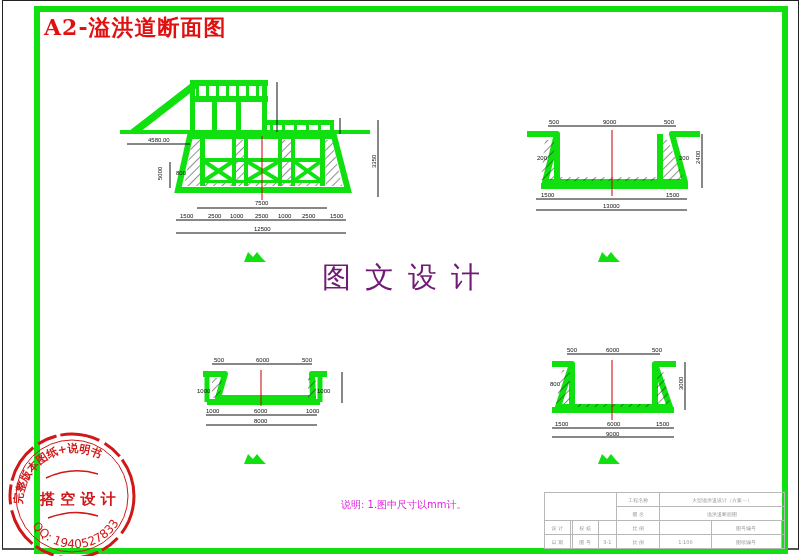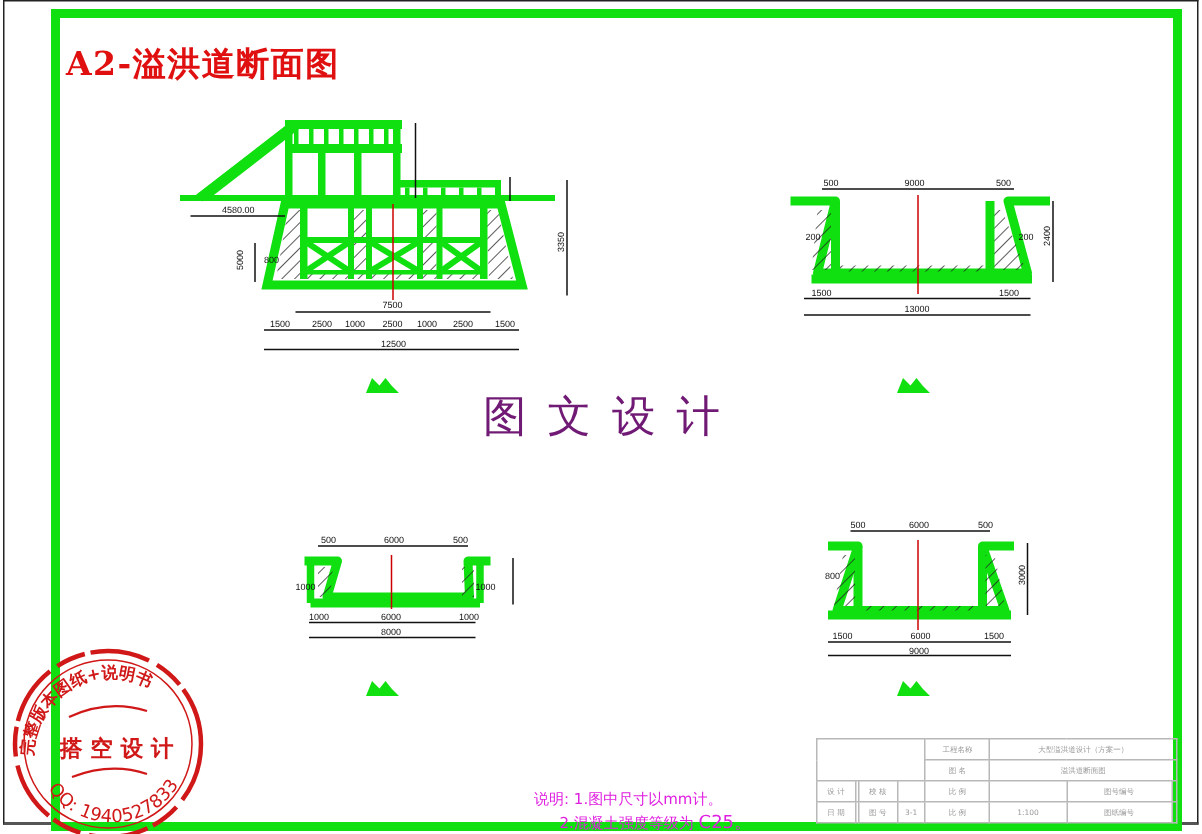--- a/index.html
+++ b/index.html
@@ -1,22 +1,22 @@
 <!DOCTYPE html>
 <html><head>
 <meta charset="utf-8">
 <style>
   html,body{margin:0;padding:0;background:#ffffff;}
   body{width:801px;height:556px;position:relative;overflow:hidden;font-family:"DejaVu Sans",sans-serif;}
   .outer-frame{position:absolute;left:2px;top:0;width:797px;height:550px;border:1px solid #222;border-bottom:2px solid #555;box-sizing:border-box;}
   .green-frame{position:absolute;left:34px;top:6px;width:754px;height:548px;border:6px solid #10e010;box-sizing:border-box;}
-  .title{position:absolute;left:44px;top:28px;color:#e01010;font-size:22px;font-weight:bold;letter-spacing:1px;font-family:"DejaVu Serif",serif;}
+  .title{position:absolute;left:44px;top:13px;color:#e01010;font-size:22px;font-weight:bold;letter-spacing:1px;font-family:"DejaVu Serif",serif;}
   .center-text{position:absolute;left:322px;top:258px;font-size:29px;letter-spacing:14px;color:#701a75;font-family:"DejaVu Serif",serif;}
   svg.drawing{position:absolute;left:0;top:0;}
-  .notes{position:absolute;left:356px;top:498px;color:#e020e0;font-size:10px;line-height:14px;margin-top:29px;}
+  .notes{position:absolute;left:341px;top:498px;color:#e020e0;font-size:10px;line-height:14px;}
   .notes .n2{padding-left:17px;}
   .notes .c25{font-size:12px;}
   .title-block{position:absolute;left:544px;top:492px;width:241px;height:57px;}
   .title-block table{border-collapse:collapse;width:100%;height:100%;}
   .title-block td{border:1px solid #b8b8b8;font-size:5px;color:#999;text-align:center;padding:0;}
   .stamp{position:absolute;left:4px;top:426px;width:140px;height:130px;}
 </style>
 </head>
 <body>
 
@@ -212,24 +212,20 @@
   </g>
 </svg>
 
 <div class="center-text">图文设计</div>
 
 <div class="notes">
   <div>
     <span>说明:</span>
     <span>1.图中尺寸以mm计。</span>
   </div>
-  <div class="n2">
-    <span>2.混凝土强度等级为</span>
-    <span class="c25">C25。</span>
-  </div>
 </div>
 
 <div class="title-block">
   <table>
     <tbody>
         <tr>
       <td colspan="4" rowspan="2"></td>
       <td>工程名称</td>
       <td colspan="3">大型溢洪道设计（方案一）</td>
     </tr>

